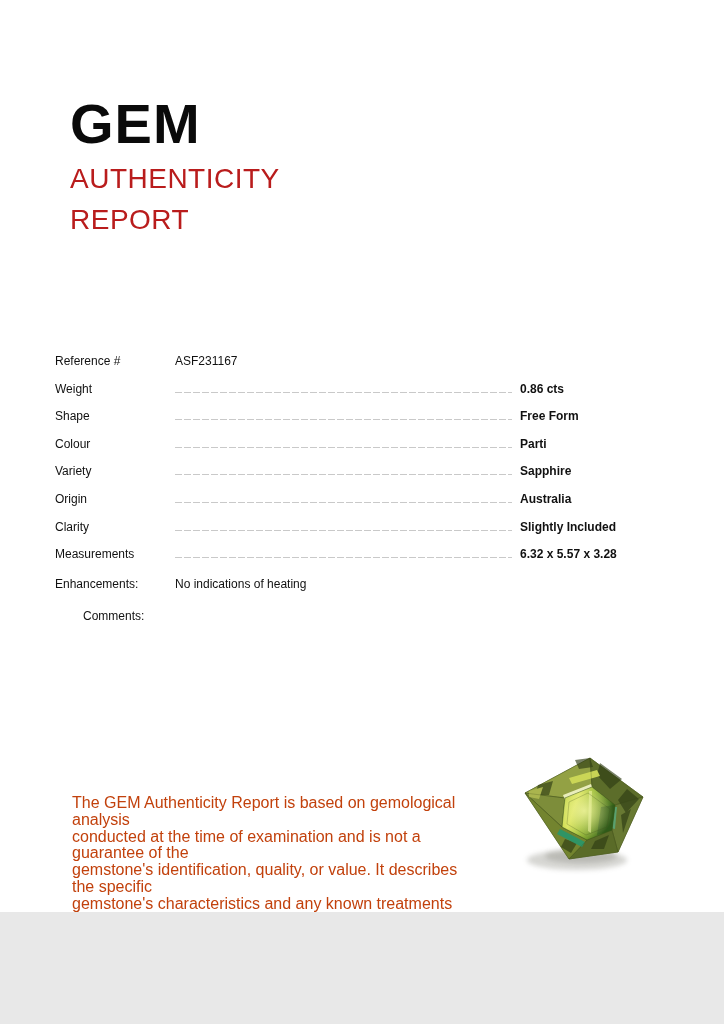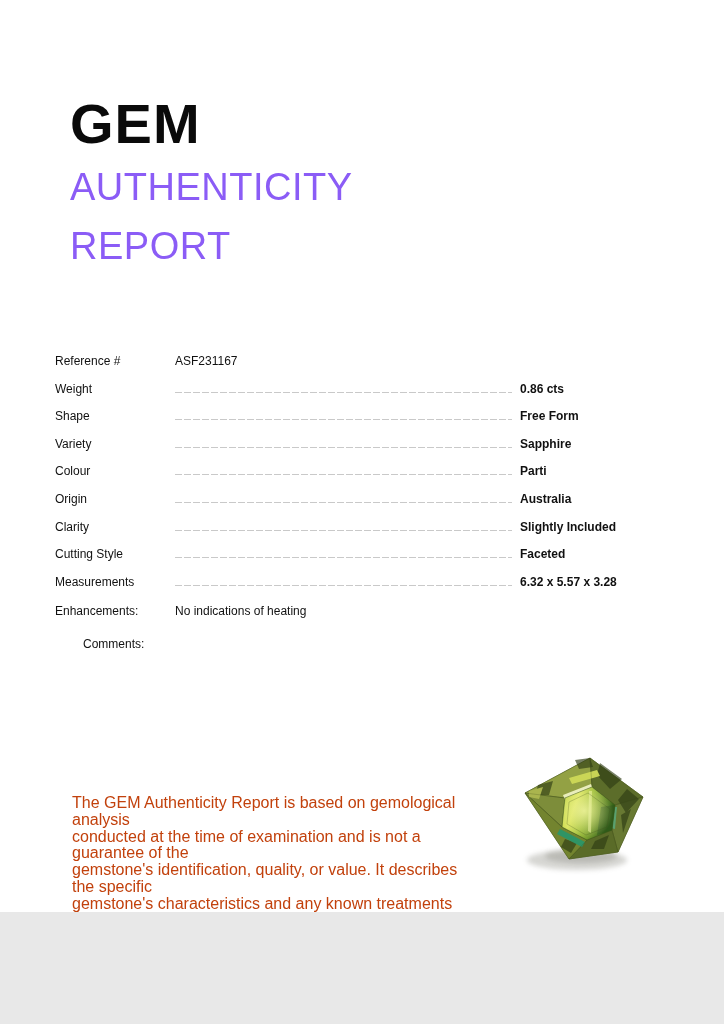--- a/index.html
+++ b/index.html
@@ -8,22 +8,22 @@
     position:relative;width:724px;height:912px;background:#ffffff;
     margin:0 auto;overflow:hidden;color:#111111;
   }
   
   .header{position:absolute;left:70px;top:96px;}
   .brand-title{
     margin:0;font-size:56px;line-height:55px;font-weight:bold;
     letter-spacing:1px;color:#0a0a0a;
   }
   .brand-subtitle{
-    margin:7px 0 0 0;font-size:38px;line-height:59px;font-weight:400;
-    color:#8b5cf6;white-space:pre-line;letter-spacing:0.5px;
+    margin:7px 0 0 0;font-size:28px;line-height:41px;font-weight:400;
+    color:#b91c1c;white-space:pre-line;letter-spacing:0.5px;
   }
   
   .fields{position:absolute;left:55px;top:354px;width:580px;font-size:12px;}
   .frow{display:flex;align-items:baseline;height:27.6px;}
   .flabel{flex:0 0 120px;white-space:nowrap;}
   .leader{
     flex:1 1 auto;height:1px;margin-right:8px;
     background:repeating-linear-gradient(90deg,#c9c9c9 0 7px,transparent 7px 9px);
   }
   .fvalue-right{flex:0 0 115px;white-space:nowrap;font-weight:bold;}
@@ -63,43 +63,38 @@
       <div class="flabel">Weight</div>
       <div class="leader"></div>
       <div class="fvalue-right">0.86 cts</div>
     </div>
     <div class="frow">
       <div class="flabel">Shape</div>
       <div class="leader"></div>
       <div class="fvalue-right">Free Form</div>
     </div>
     <div class="frow">
+      <div class="flabel">Colour</div>
+      <div class="leader"></div>
+      <div class="fvalue-right">Parti</div>
+    </div>
+    <div class="frow">
       <div class="flabel">Variety</div>
       <div class="leader"></div>
       <div class="fvalue-right">Sapphire</div>
-    </div>
-    <div class="frow">
-      <div class="flabel">Colour</div>
-      <div class="leader"></div>
-      <div class="fvalue-right">Parti</div>
     </div>
     <div class="frow">
       <div class="flabel">Origin</div>
       <div class="leader"></div>
       <div class="fvalue-right">Australia</div>
     </div>
     <div class="frow">
       <div class="flabel">Clarity</div>
       <div class="leader"></div>
       <div class="fvalue-right">Slightly Included</div>
-    </div>
-    <div class="frow">
-      <div class="flabel">Cutting Style</div>
-      <div class="leader"></div>
-      <div class="fvalue-right">Faceted</div>
     </div>
     <div class="frow">
       <div class="flabel">Measurements</div>
       <div class="leader"></div>
       <div class="fvalue-right">6.32 x 5.57 x 3.28</div>
     </div>
     <div class="frow enh">
       <div class="flabel">Enhancements:</div>
       <div class="fvalue-left">No indications of heating</div>
     </div>

